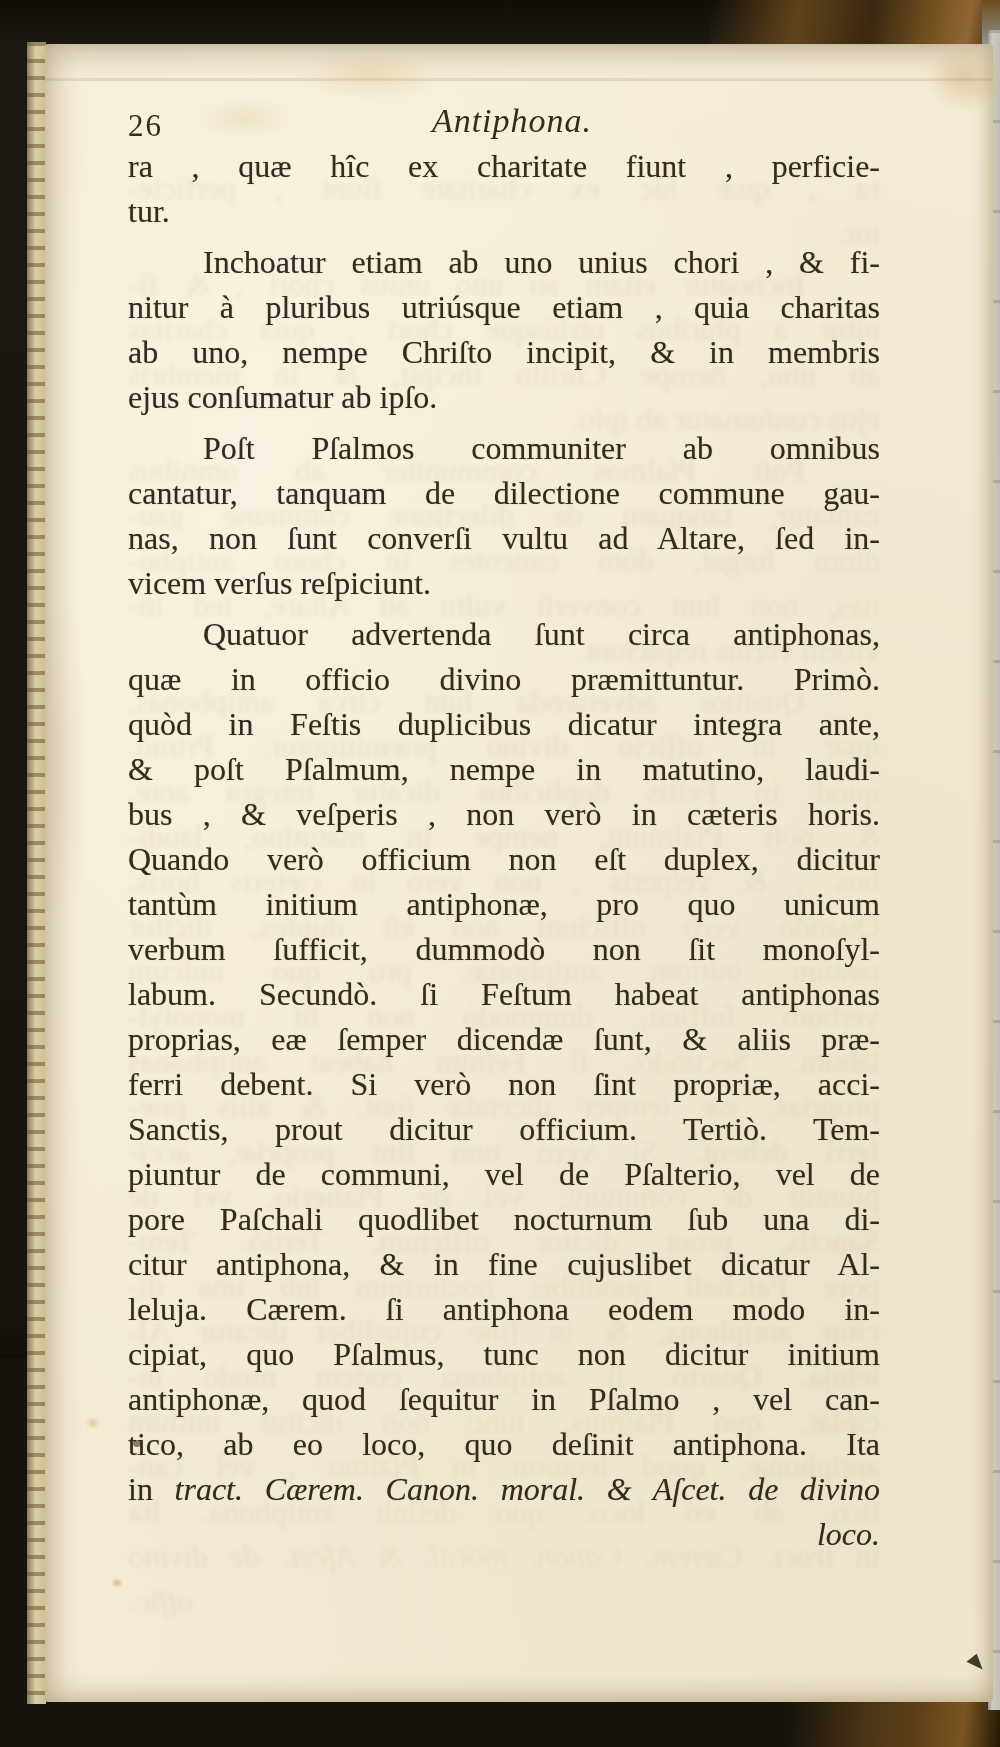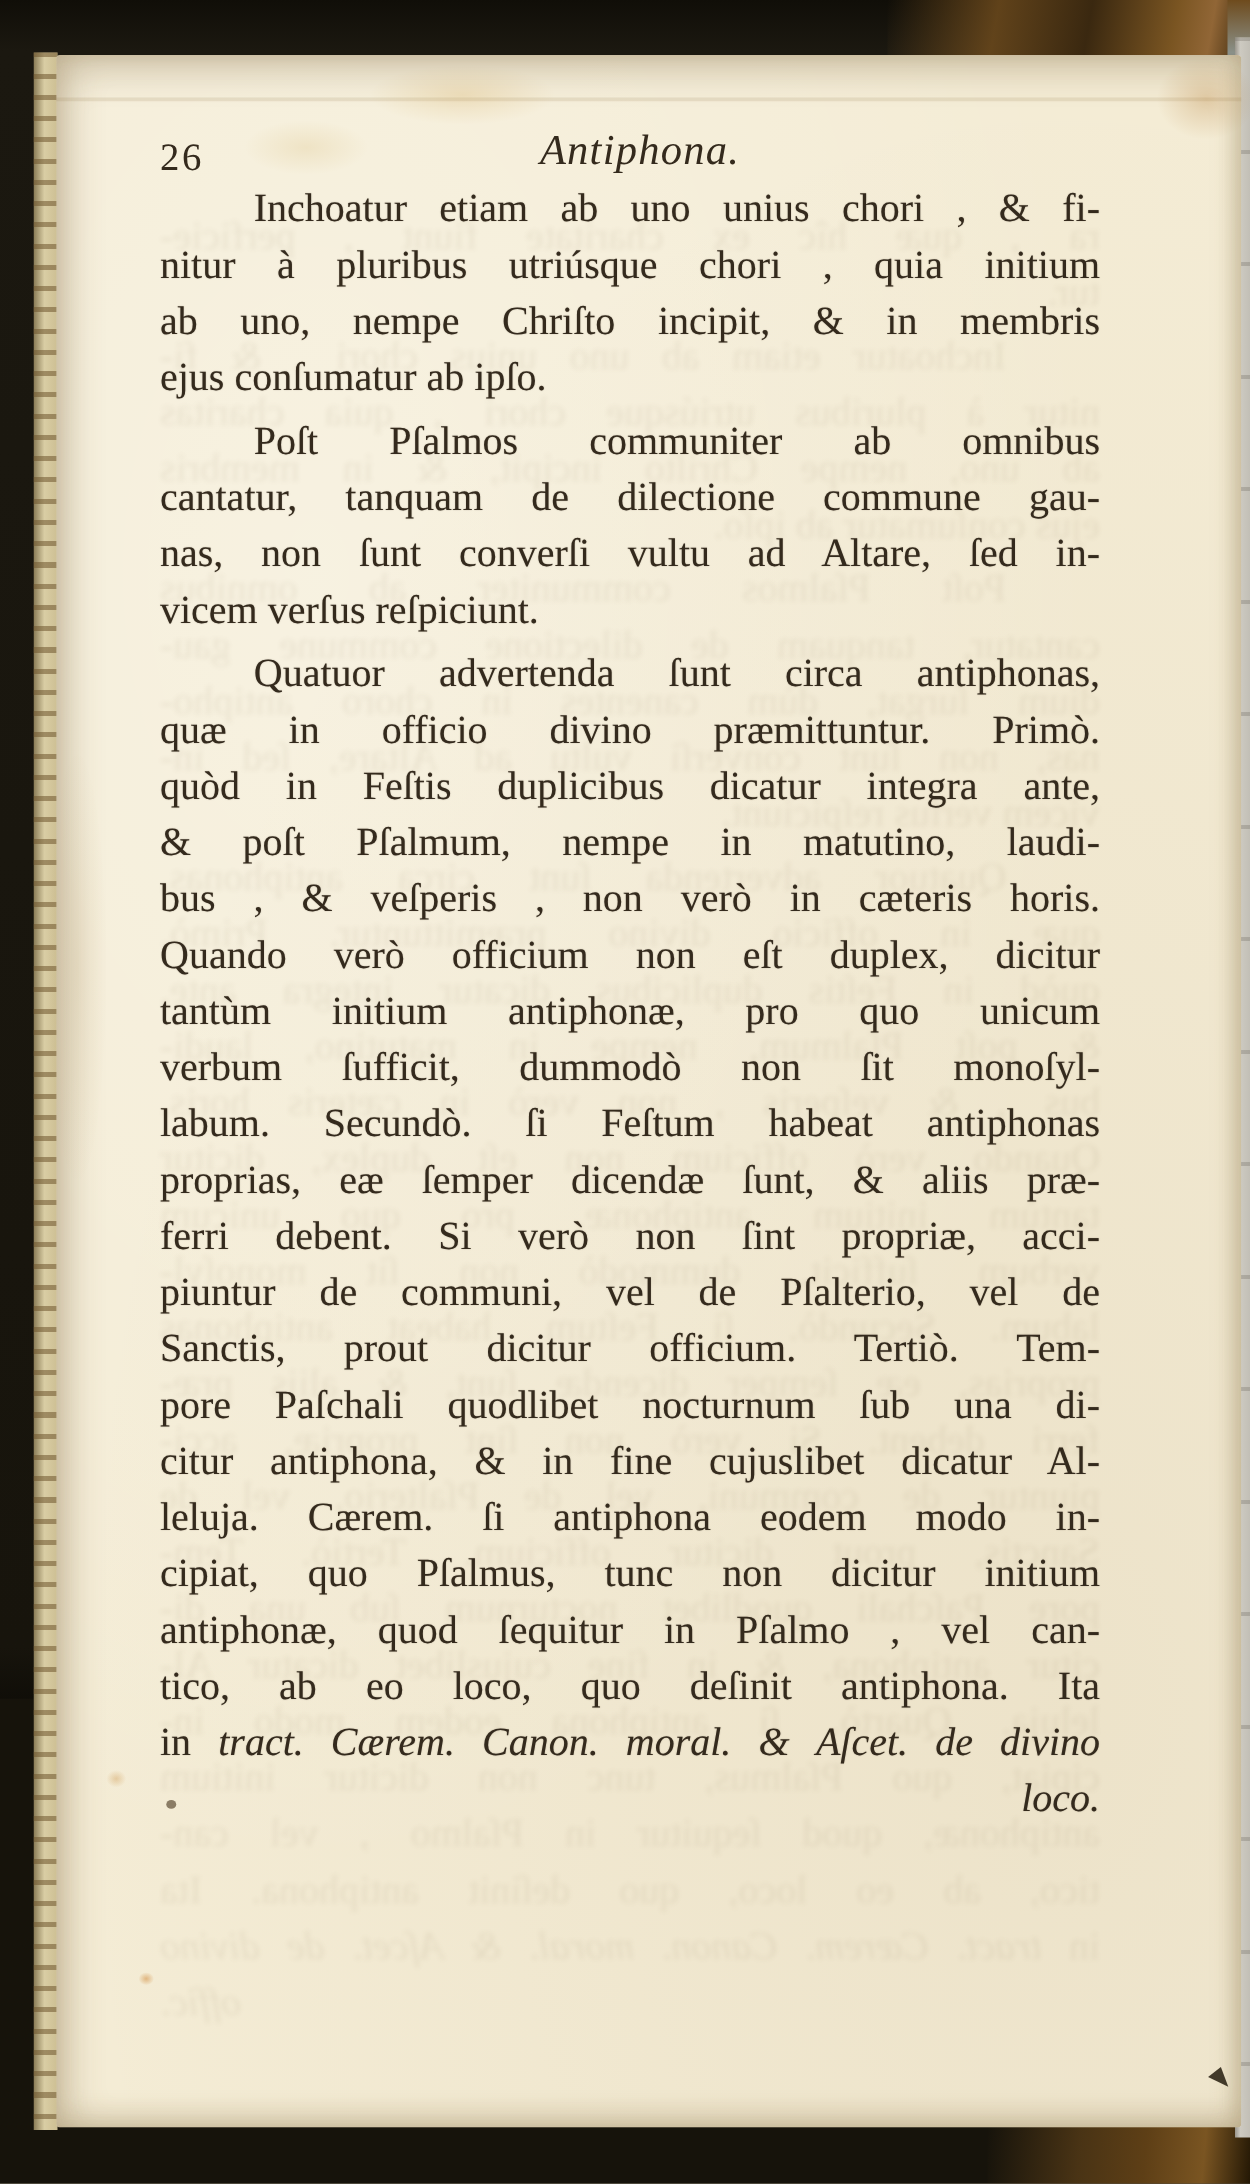--- a/index.html
+++ b/index.html
@@ -170,22 +170,26 @@
         </div>
       </div>
 
     <div class="pg-header">
       <span class="pagenum">26</span>
       <span class="running-title">Antiphona.</span>
     </div>
 
     <div class="textblock" id="textblock">
         <div class="para">
+          <div class="line a-j"><span>ra , quæ hîc ex charitate fiunt , perficie-</span></div>
+          <div class="line a-l"><span>tur.</span></div>
+        </div>
+        <div class="para">
           <div class="line a-j ind"><span>Inchoatur etiam ab uno unius chori , &amp; fi-</span></div>
-          <div class="line a-j"><span>nitur à pluribus utriúsque chori , quia initium</span></div>
+          <div class="line a-j"><span>nitur à pluribus utriúsque etiam , quia charitas</span></div>
           <div class="line a-j"><span>ab uno, nempe Chriſto incipit, &amp; in membris</span></div>
           <div class="line a-l"><span>ejus conſumatur ab ipſo.</span></div>
         </div>
         <div class="para">
           <div class="line a-j ind"><span>Poſt Pſalmos communiter ab omnibus</span></div>
           <div class="line a-j"><span>cantatur, tanquam de dilectione commune gau-</span></div>
           <div class="line a-j"><span>nas, non ſunt converſi vultu ad Altare, ſed in-</span></div>
           <div class="line a-l"><span>vicem verſus reſpiciunt.</span></div>
         </div>
         <div class="para">
@@ -193,22 +197,22 @@
           <div class="line a-j"><span>quæ in officio divino præmittuntur. Primò.</span></div>
           <div class="line a-j"><span>quòd in Feſtis duplicibus dicatur integra ante,</span></div>
           <div class="line a-j"><span>&amp; poſt Pſalmum, nempe in matutino, laudi-</span></div>
           <div class="line a-j"><span>bus , &amp; veſperis , non verò in cæteris horis.</span></div>
           <div class="line a-j"><span>Quando verò officium non eſt duplex, dicitur</span></div>
           <div class="line a-j"><span>tantùm initium antiphonæ, pro quo unicum</span></div>
           <div class="line a-j"><span>verbum ſufficit, dummodò non ſit monoſyl-</span></div>
           <div class="line a-j"><span>labum. Secundò. ſi Feſtum habeat antiphonas</span></div>
           <div class="line a-j"><span>proprias, eæ ſemper dicendæ ſunt, &amp; aliis præ-</span></div>
           <div class="line a-j"><span>ferri debent. Si verò non ſint propriæ, acci-</span></div>
+          <div class="line a-j"><span>Sanctis, prout dicitur officium. Tertiò. Tem-</span></div>
           <div class="line a-j"><span>piuntur de communi, vel de Pſalterio, vel de</span></div>
-          <div class="line a-j"><span>Sanctis, prout dicitur officium. Tertiò. Tem-</span></div>
           <div class="line a-j"><span>pore Paſchali quodlibet nocturnum ſub una di-</span></div>
           <div class="line a-j"><span>citur antiphona, &amp; in fine cujuslibet dicatur Al-</span></div>
           <div class="line a-j"><span>leluja. Cærem. ſi antiphona eodem modo in-</span></div>
           <div class="line a-j"><span>cipiat, quo Pſalmus, tunc non dicitur initium</span></div>
           <div class="line a-j"><span>antiphonæ, quod ſequitur in Pſalmo , vel can-</span></div>
           <div class="line a-j"><span>tico, ab eo loco, quo deſinit antiphona. Ita</span></div>
           <div class="line a-j"><span>in </span><span class="it">tract. Cærem. Canon. moral. &amp; Aſcet. de divino</span></div>
           <div class="line a-r"><span class="it">loco.</span></div>
         </div>
       </div>

